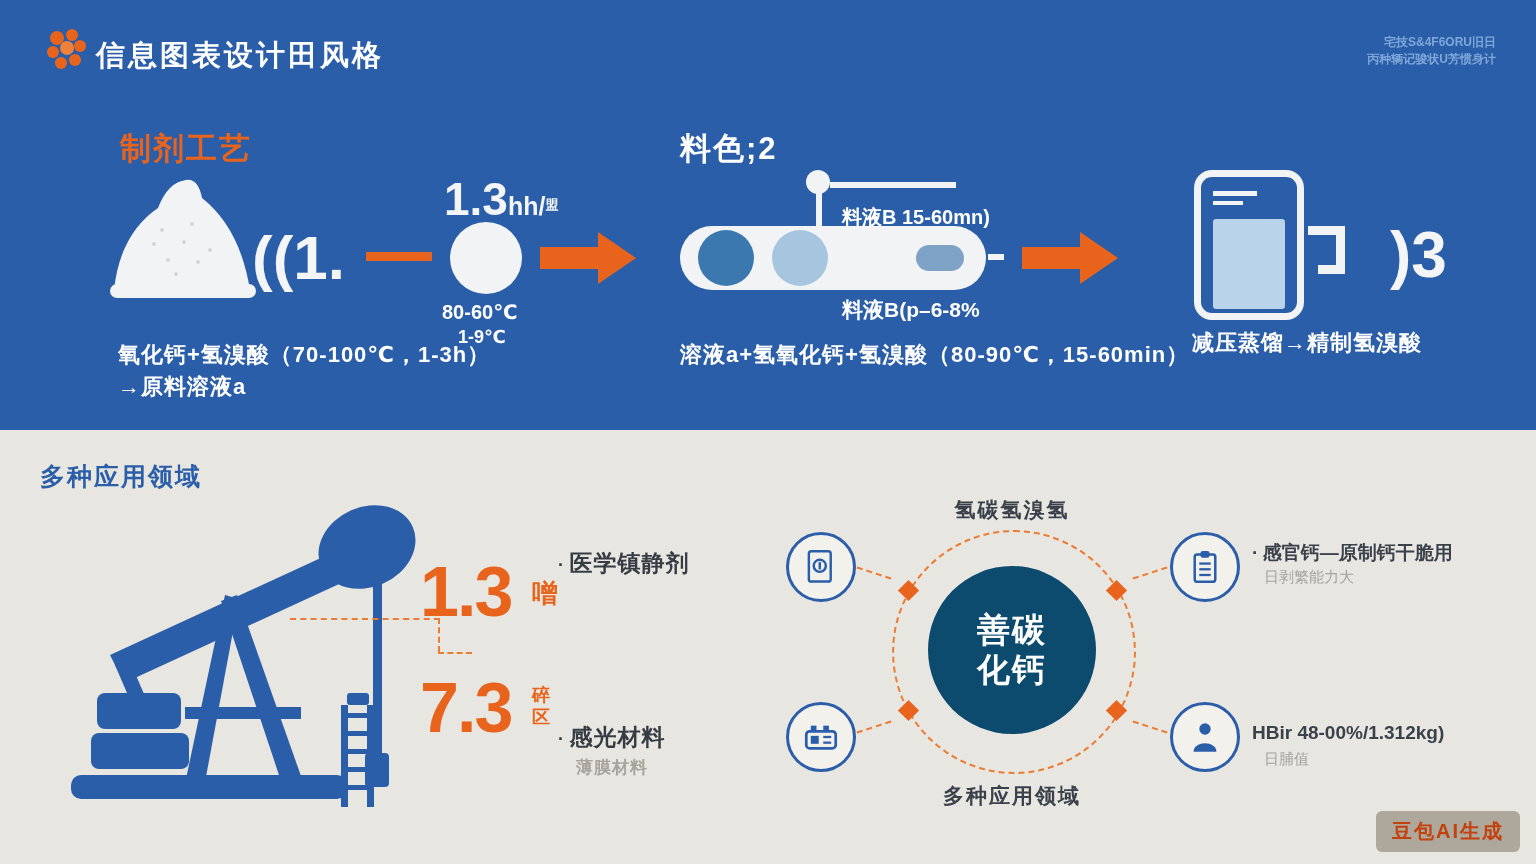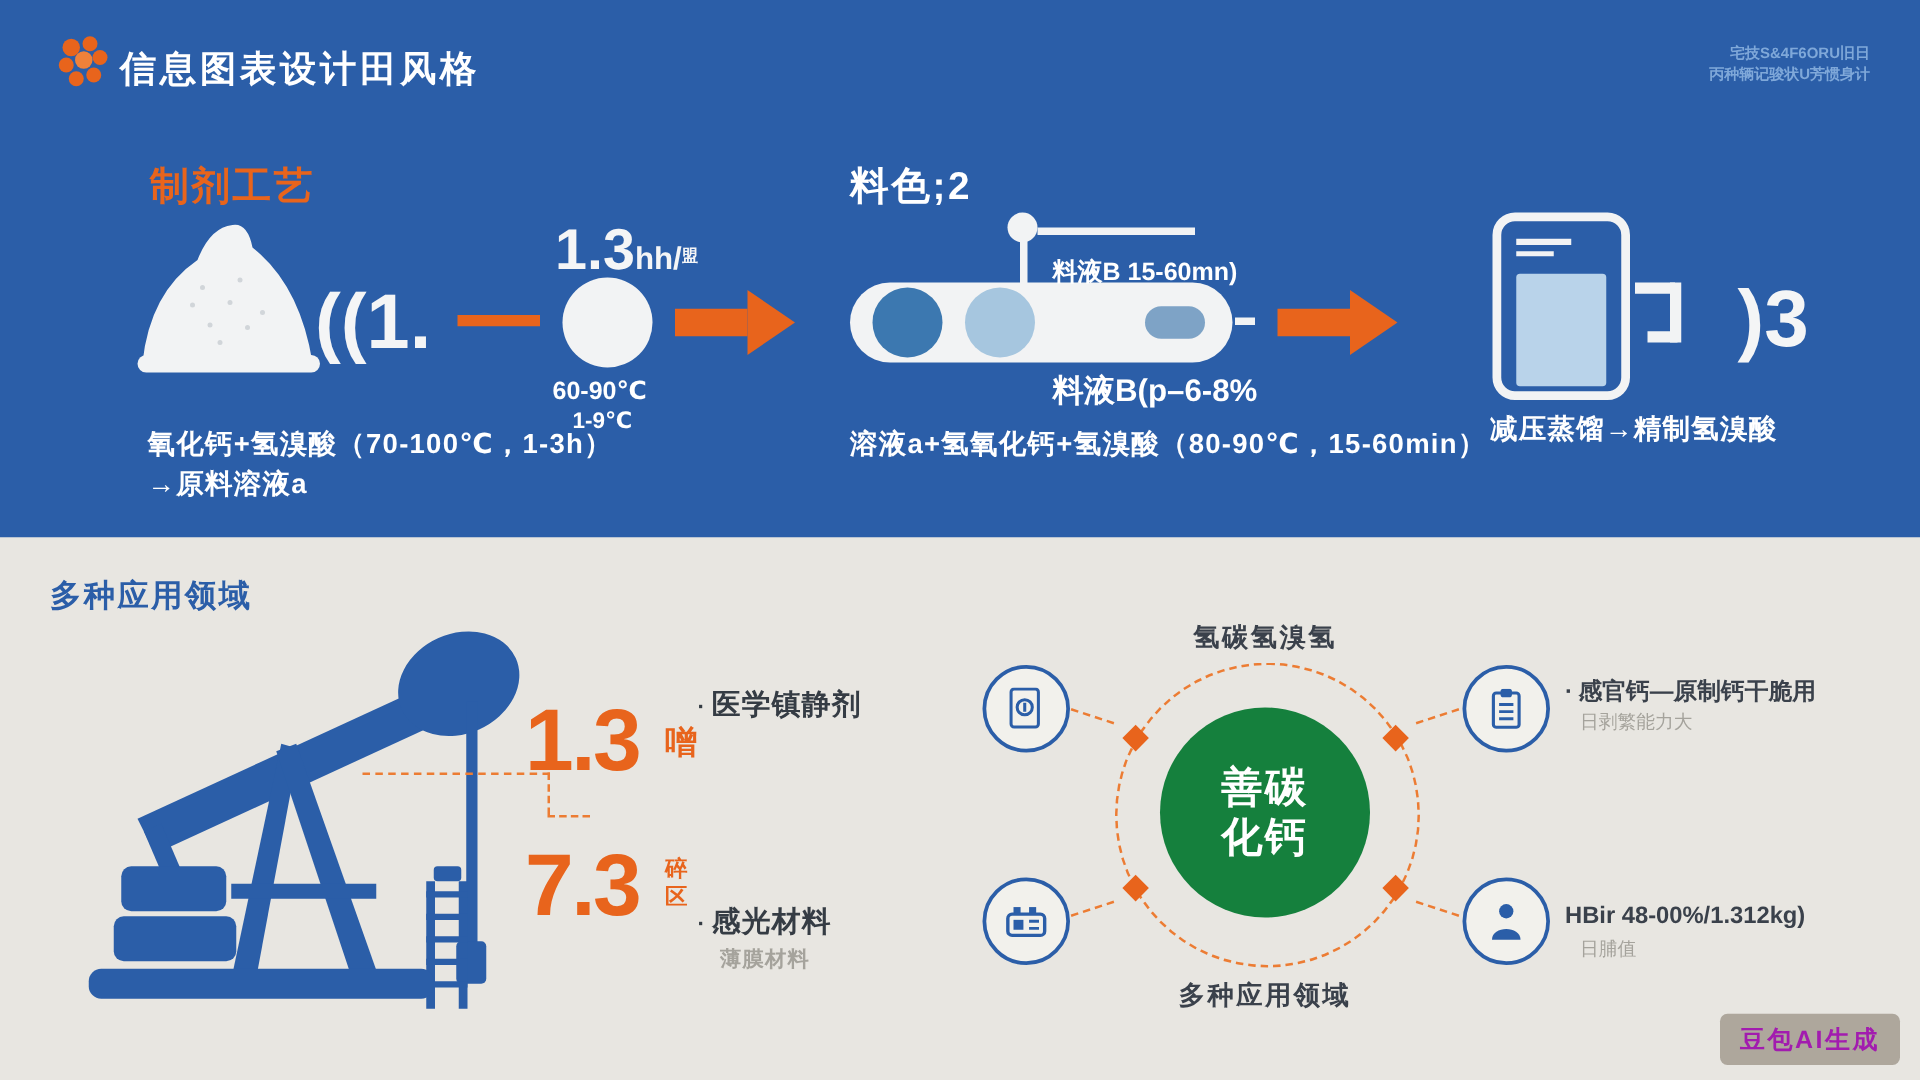--- a/index.html
+++ b/index.html
@@ -28,29 +28,29 @@
   
   .bottom-section{position:absolute;left:0;top:430px;width:1536px;height:434px;background:#e8e6e1;}
   .section-heading{color:#2b5ea8;font-size:25px;font-weight:800;letter-spacing:2px;}
   .stat-value{color:#e8641c;font-size:70px;font-weight:800;letter-spacing:-2px;}
   .stat-suffix{color:#e8641c;font-weight:700;}
   .bullet-label{color:#353c44;font-size:23px;font-weight:700;letter-spacing:1px;}
   .bullet-sub{color:#a5a39c;font-size:17px;font-weight:600;letter-spacing:1px;}
   .dash-orange-h{border-top:2.5px dashed #ec7c33;}
   .dash-orange-v{border-left:2.5px dashed #ec7c33;}
   .hub-ring{position:absolute;border:2.5px dashed #ec7c33;border-radius:50%;}
-  .hub-center{position:absolute;background:#15803d;border-radius:50%;display:flex;flex-direction:column;align-items:center;justify-content:center;}
+  .hub-center{position:absolute;background:#0c4a6e;border-radius:50%;display:flex;flex-direction:column;align-items:center;justify-content:center;}
   .hub-center div{color:#ffffff;font-size:33px;font-weight:800;line-height:40px;letter-spacing:2px;}
   .hub-diamond{position:absolute;width:15px;height:15px;background:#e8641c;transform:rotate(45deg);}
   .satellite{position:absolute;width:64px;height:64px;border:3px solid #2b5ea8;border-radius:50%;background:#f2f1ec;display:flex;align-items:center;justify-content:center;}
   .dash-link{position:absolute;width:36px;border-top:2.5px dashed #ec7c33;}
   .hub-label{position:absolute;width:300px;text-align:center;color:#3a414b;font-size:21px;font-weight:800;letter-spacing:2px;}
   .side-label{color:#3a414b;font-size:19px;font-weight:800;white-space:nowrap;}
   .side-sub{color:#a5a39c;font-size:15px;font-weight:400;white-space:nowrap;}
-  .ai-badge{position:absolute;right:16px;bottom:12px;background:rgba(125,115,100,0.55);color:#a21caf;font-size:20px;font-weight:700;padding:7px 16px;border-radius:6px;letter-spacing:2px;}
+  .ai-badge{position:absolute;right:16px;bottom:12px;background:rgba(125,115,100,0.55);color:#c2410c;font-size:20px;font-weight:700;padding:7px 16px;border-radius:6px;letter-spacing:2px;}
   .nowrap{white-space:nowrap;}
 </style>
 </head>
 <body>
 
 <div class="canvas">
 
   <div class="top-section">
 
     <div class="abs" style="left:44px;top:28px;width:46px;height:46px;">
@@ -92,21 +92,21 @@
 
     <div class="abs big-white" style="left:252px;top:222px;font-size:62px;">((1.</div>
 
     <div class="abs orange-bar" style="left:366px;top:252px;width:66px;height:9px;"></div>
     <div class="abs" style="left:450px;top:222px;width:72px;height:72px;border-radius:50%;background:#f2f3f4;"></div>
 
     <div class="abs nowrap" style="left:444px;top:172px;">
       <span class="big-white" style="font-size:46px;">1.3</span><span class="big-white" style="font-size:25px;">hh/</span><sup class="big-white" style="font-size:13px;">盟</sup>
     </div>
 
-    <div class="abs small-label" style="left:442px;top:300px;font-size:20px;">60-90℃</div>
+    <div class="abs small-label" style="left:442px;top:300px;font-size:20px;">80-60℃</div>
     <div class="abs small-label" style="left:458px;top:326px;font-size:18px;">1-9℃</div>
 
     <div class="abs caption" style="left:118px;top:340px;">氧化钙+氢溴酸（70-100℃，1-3h）</div>
     <div class="abs caption" style="left:118px;top:372px;">→原料溶液a</div>
 
     <div class="arrow-bar" style="left:540px;top:247px;"></div>
     <div class="arrow-head" style="left:598px;top:232px;"></div>
 
     <div class="abs step-heading-white" style="left:680px;top:128px;">料色;2</div>
 
@@ -115,21 +115,21 @@
       <div class="vessel-circle" style="left:92px;top:4px;width:56px;height:56px;background:#a6c6df;"></div>
       <div class="abs" style="left:236px;top:19px;width:48px;height:26px;border-radius:13px;background:#7ea3c6;"></div>
     </div>
 
     <div class="abs white-shape" style="left:816px;top:188px;width:6px;height:42px;"></div>
     <div class="abs" style="left:806px;top:170px;width:24px;height:24px;border-radius:50%;background:#f2f3f4;"></div>
     <div class="abs white-shape" style="left:830px;top:182px;width:126px;height:6px;"></div>
     <div class="abs white-shape" style="left:988px;top:254px;width:16px;height:6px;"></div>
 
     <div class="abs small-label" style="left:842px;top:204px;font-size:20px;">料液B 15-60mn)</div>
-    <div class="abs small-label" style="left:842px;top:296px;font-size:25px;">料液B(p–6-8%</div>
+    <div class="abs small-label" style="left:842px;top:296px;font-size:21px;">料液B(p–6-8%</div>
 
     <div class="abs caption" style="left:680px;top:340px;">溶液a+氢氧化钙+氢溴酸（80-90℃，15-60min）</div>
 
     <div class="arrow-bar" style="left:1022px;top:247px;"></div>
     <div class="arrow-head" style="left:1080px;top:232px;"></div>
 
 
     <div class="device-outline" style="left:1194px;top:170px;width:110px;height:150px;">
       <div class="abs white-shape" style="left:12px;top:14px;width:44px;height:5px;"></div>
       <div class="abs white-shape" style="left:12px;top:24px;width:30px;height:4px;"></div>

